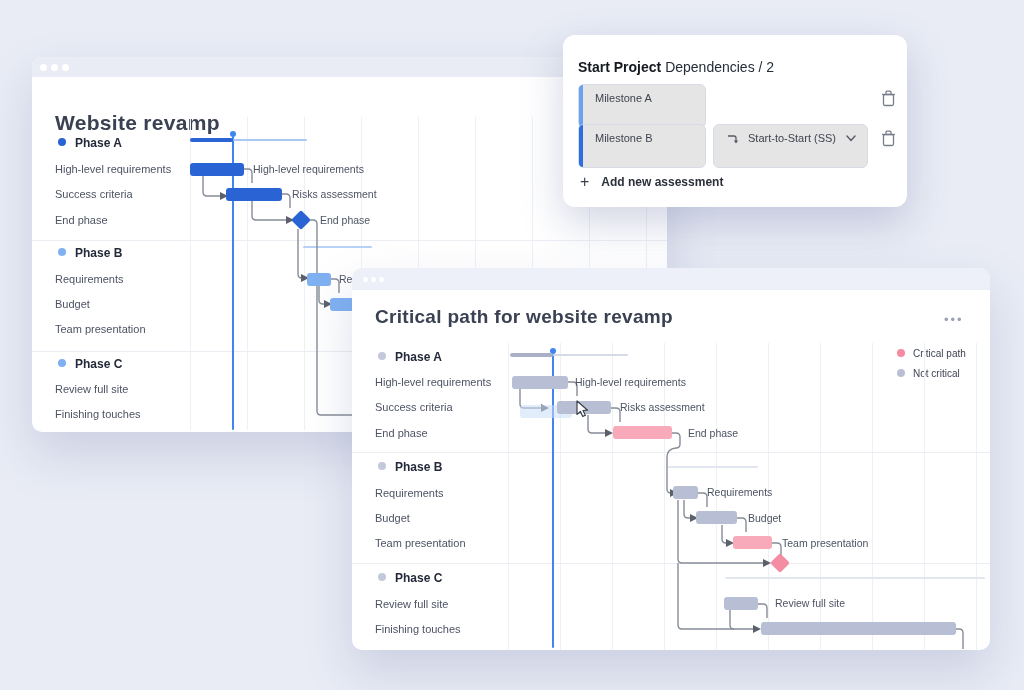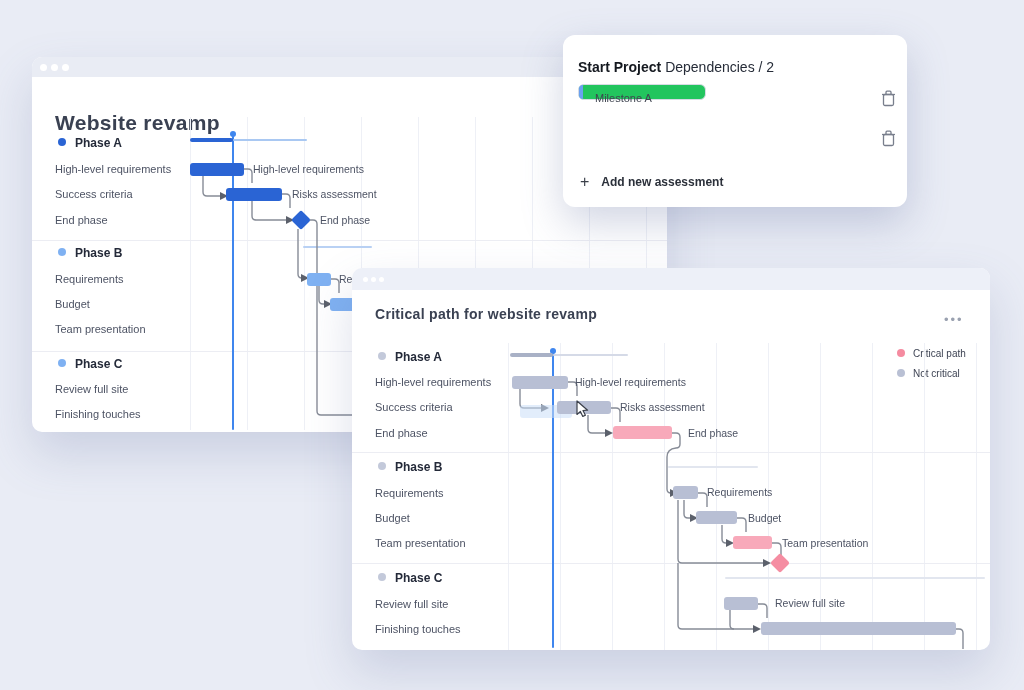--- a/index.html
+++ b/index.html
@@ -34,21 +34,21 @@
   .blabel{position:absolute;font-size:10.5px;color:#4d5364;height:13px;line-height:13px;white-space:nowrap;}
   .conn{position:absolute;left:0;top:0;}
   .legend-row{position:absolute;font-size:10px;color:#3e4454;height:12px;line-height:12px;white-space:nowrap;}
   .legend-row .ldot{display:inline-block;width:8px;height:8px;border-radius:50%;margin-right:8px;}
   .menu-dots{position:absolute;font-size:13px;letter-spacing:2px;color:#9aa1b0;cursor:pointer;}
   
   .popup{position:absolute;left:563px;top:35px;width:344px;height:172px;background:#fff;
          border-radius:12px;box-shadow:0 16px 42px rgba(90,104,155,.28);z-index:30;}
   .popup-title{position:absolute;left:15px;top:24px;font-size:14px;color:#262c38;}
   .popup-title b{font-weight:800;color:#14181f;}
-  .fieldbox{position:absolute;height:16px;background:#22c55e;border:1px solid #d7dbe4;border-radius:6px;box-sizing:border-box;}
+  .fieldbox{position:absolute;height:44px;background:#e5e5e5;border:1px solid #d7dbe4;border-radius:6px;box-sizing:border-box;}
   .strip{position:absolute;left:0;top:0;bottom:0;width:4px;border-radius:5px 0 0 5px;}
   .fieldtext{position:absolute;left:16px;top:0;height:26px;line-height:26px;font-size:11px;color:#3f4450;white-space:nowrap;}
   .droptext{position:absolute;left:34px;top:0;height:26px;line-height:26px;font-size:11px;color:#3f4450;white-space:nowrap;}
   .icon-abs{position:absolute;}
   .addrow{position:absolute;left:17px;font-size:12px;font-weight:700;color:#2b303a;cursor:pointer;}
   .addrow .plus{font-weight:400;font-size:16px;margin-right:12px;color:#3a3f49;vertical-align:-1px;}
 </style>
 </head>
 <body>
 
@@ -118,21 +118,21 @@
   <div class="blabel" style="left:307px;top:216px;">Requirements</div>
   <div class="bar b-lblue" style="left:298px;top:241px;width:43px;"></div>
 </div>
 
 <div class="win" style="left:352px;top:268px;width:638px;height:382px;z-index:20;">
   <div class="win-head" style="height:22px;padding-left:11px;gap:3px;background:#edf0f8;">
     <span class="dot" style="width:5px;height:5px;"></span>
     <span class="dot" style="width:5px;height:5px;"></span>
     <span class="dot" style="width:5px;height:5px;"></span>
   </div>
-  <div class="title" style="left:23px;top:38px;font-size:14px;">Critical path for website revamp</div>
+  <div class="title" style="left:23px;top:38px;font-size:19px;">Critical path for website revamp</div>
   <div class="menu-dots" style="left:592px;top:44px;">•••</div>
 
   <div class="legend-row" style="left:545px;top:80px;">
     <span class="ldot" style="background:#f58ba0;"></span><span>Critical path</span>
   </div>
   <div class="legend-row" style="left:545px;top:100px;">
     <span class="ldot" style="background:#b9c0d4;"></span><span>Not critical</span>
   </div>
 
   <div class="grid" style="left:156px;top:75px;width:470px;height:307px;--sp:52px;"></div>
@@ -222,20 +222,34 @@
     <span class="fieldtext">Milestone A</span>
   </div>
   <svg class="icon-abs" style="left:318px;top:55px;" width="15" height="17" viewBox="0 0 15 17">
     <g fill="none" stroke="#787e8c" stroke-width="1.3">
       <rect x="2.5" y="4.5" width="10" height="11" rx="1.5"></rect>
       <path d="M1,4.5 H14"></path>
         <path d="M5,4 V2.2 Q5,1.2 6,1.2 H9 Q10,1.2 10,2.2 V4"></path>
     </g>
   </svg>
 
+  <div class="fieldbox" style="left:15px;top:89px;width:128px;">
+    <span class="strip" style="background:#2e6fe0;"></span>
+    <span class="fieldtext">Milestone B</span>
+  </div>
+  <div class="fieldbox" style="left:150px;top:89px;width:155px;">
+    <svg class="icon-abs" style="left:13px;top:8px;" width="12" height="12" viewBox="0 0 12 12">
+      <path d="M1,3 H7 Q9,3 9,5 V8.5" fill="none" stroke="#565b66" stroke-width="1.3"></path>
+      <path d="M6.8,7.5 L9,10.5 L11.2,7.5 Z" fill="#565b66"></path>
+    </svg>
+    <span class="droptext">Start-to-Start (SS)</span>
+    <svg class="icon-abs" style="right:11px;top:10px;" width="10" height="7" viewBox="0 0 10 7">
+      <path d="M1,1 L5,5.5 L9,1" fill="none" stroke="#565b66" stroke-width="1.4" stroke-linecap="round"></path>
+    </svg>
+  </div>
   <svg class="icon-abs" style="left:318px;top:95px;" width="15" height="17" viewBox="0 0 15 17">
     <g fill="none" stroke="#787e8c" stroke-width="1.3">
       <rect x="2.5" y="4.5" width="10" height="11" rx="1.5"></rect>
       <path d="M1,4.5 H14"></path>
         <path d="M5,4 V2.2 Q5,1.2 6,1.2 H9 Q10,1.2 10,2.2 V4"></path>
     </g>
   </svg>
 
   <div class="addrow" style="top:138px;">
     <span class="plus">+</span><span>Add new assessment</span>

